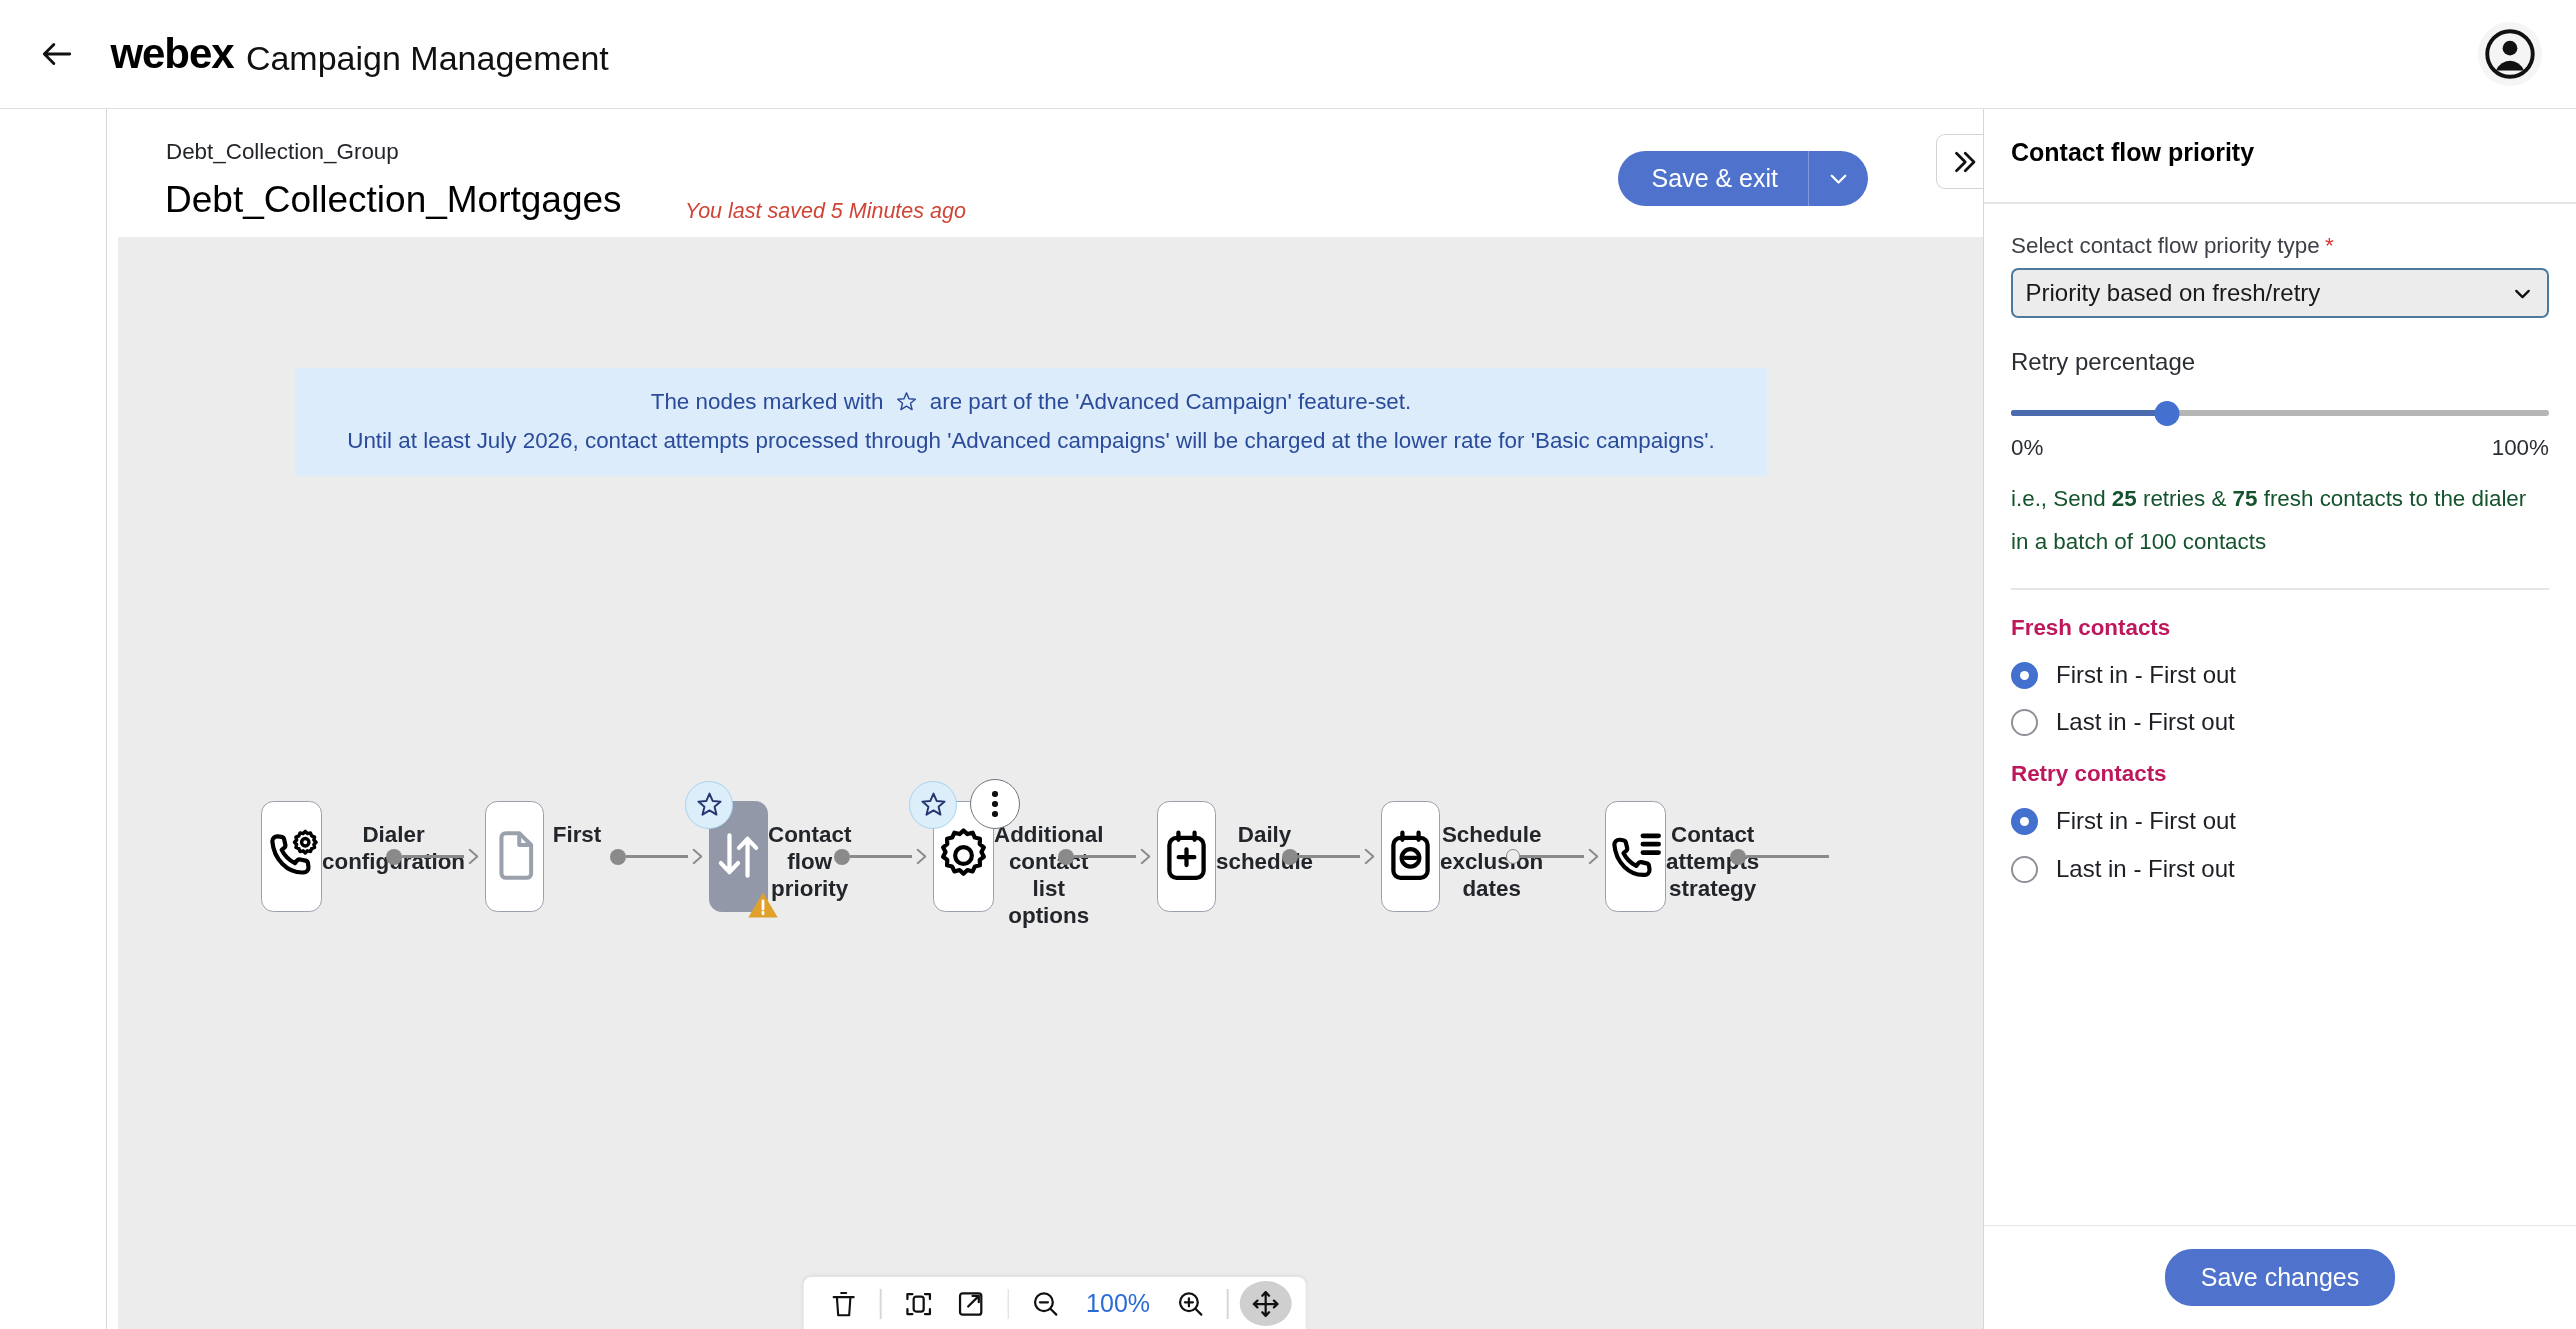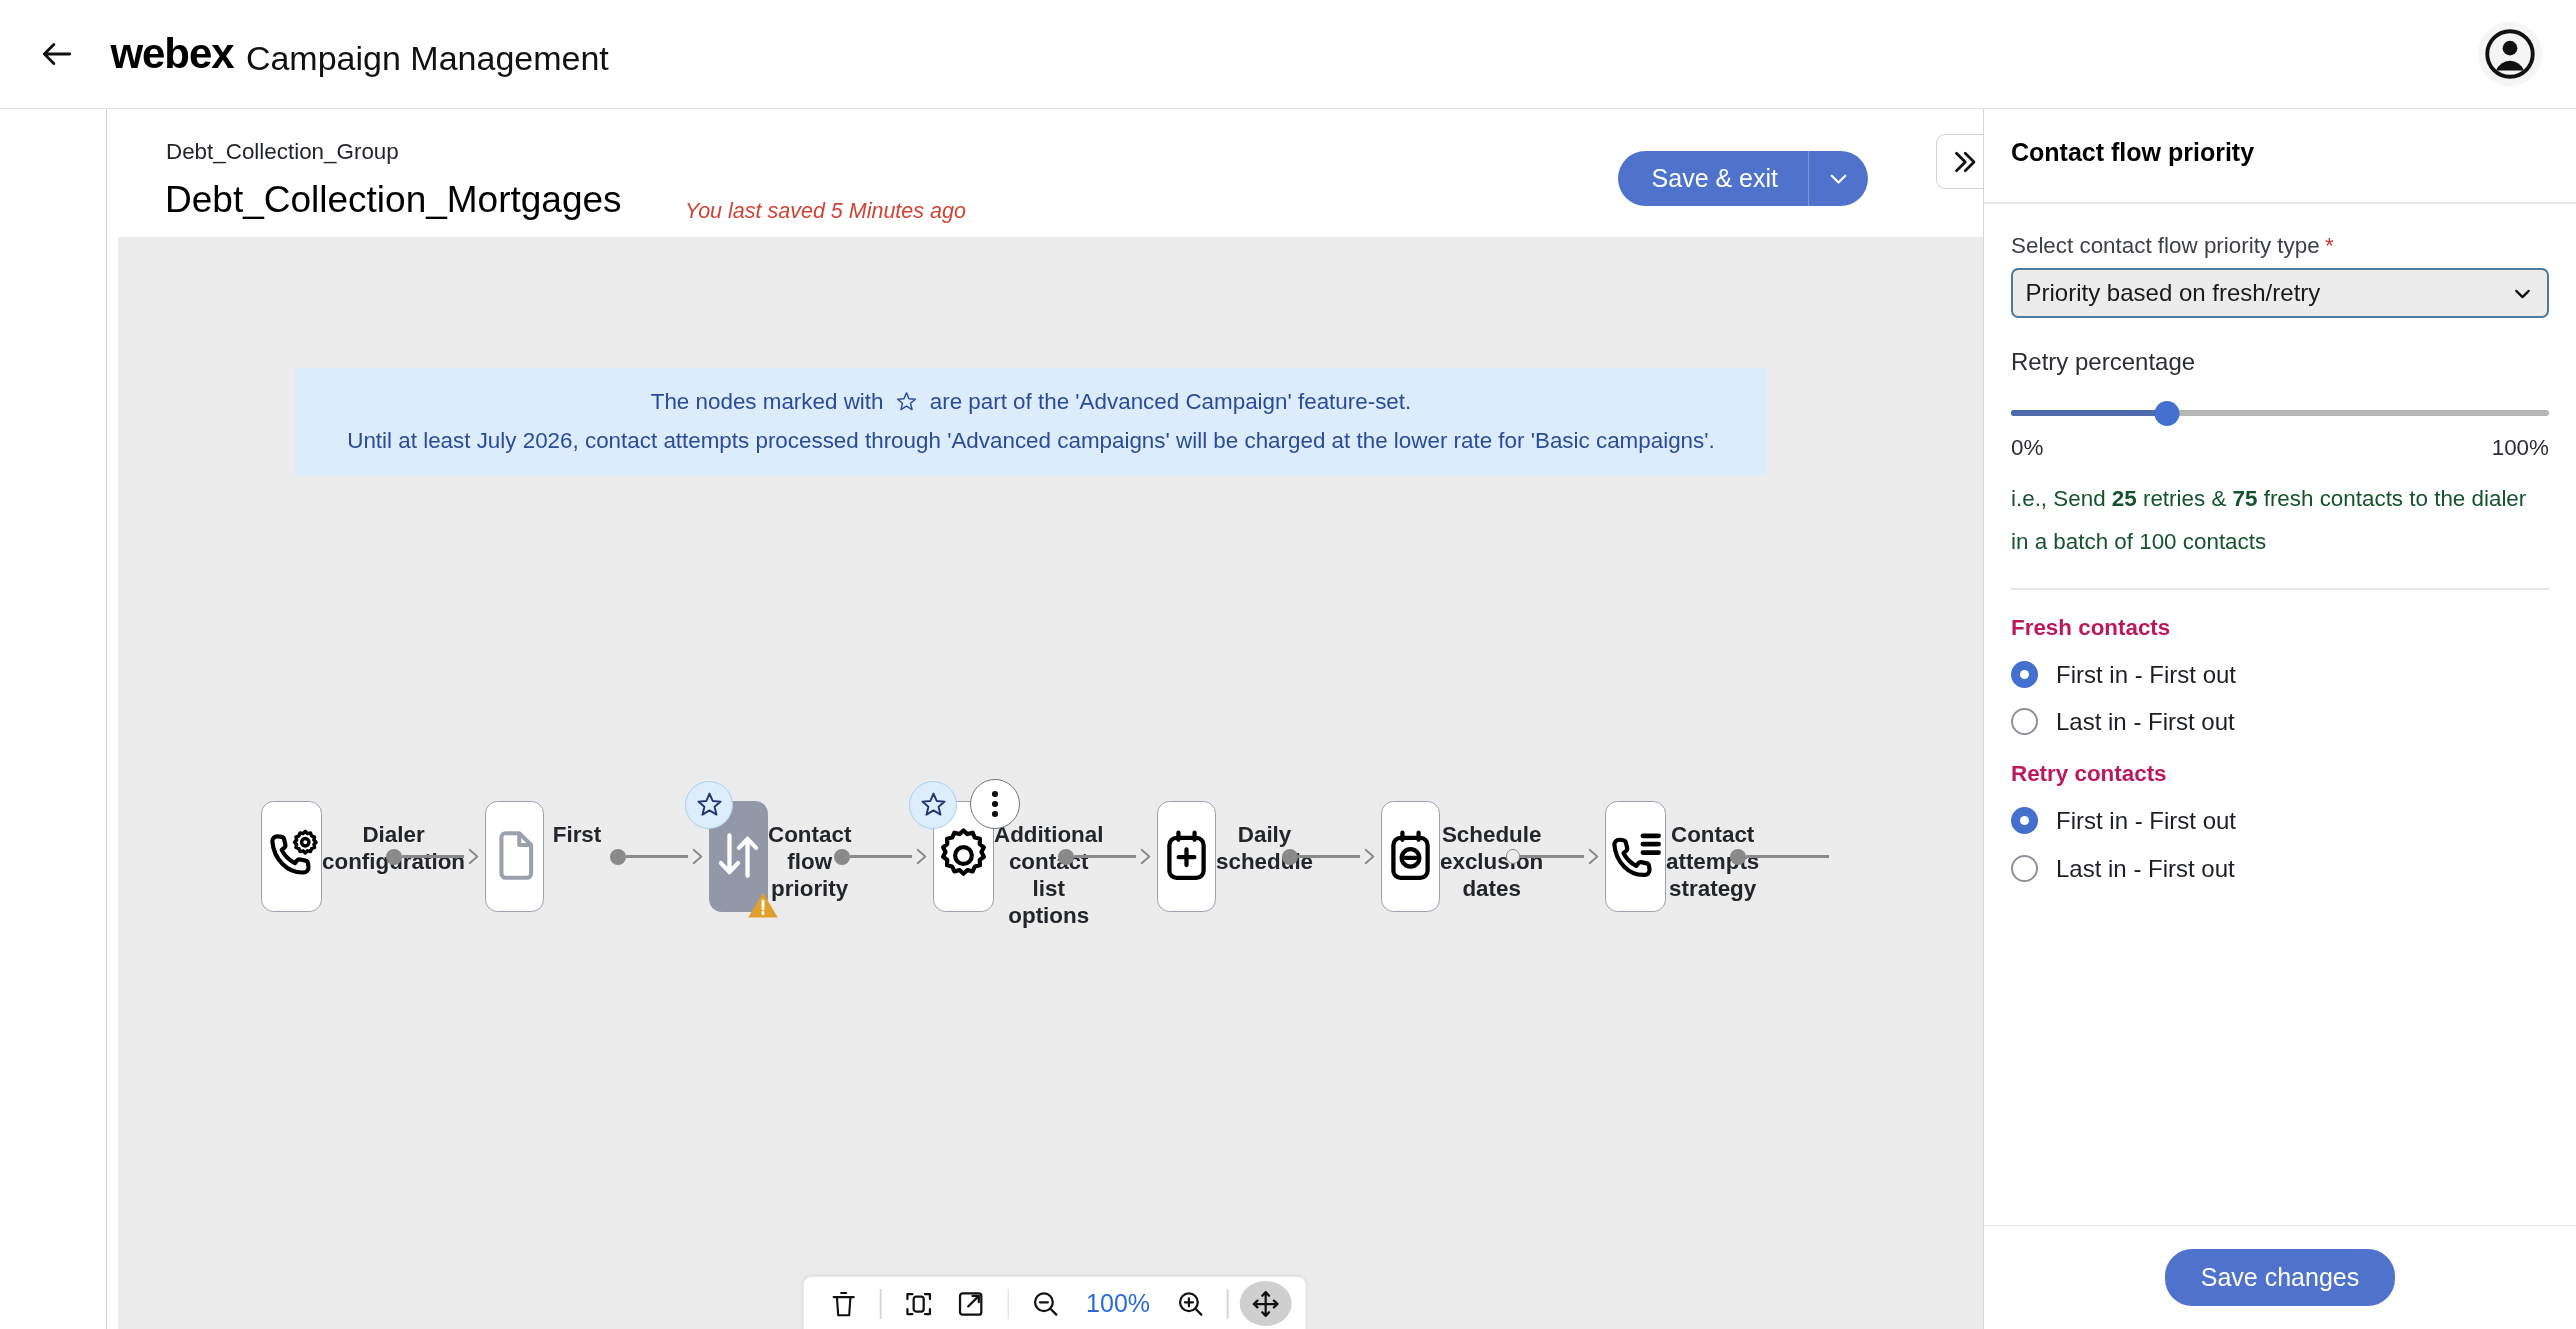--- a/index.html
+++ b/index.html
@@ -245,21 +245,21 @@
     margin-top: 16px; font-size: 22.4px; line-height: 43px; color: #14532d;
   }
   #hint-text b { font-weight: bold; }
   #section-divider {
     margin-top: 25px; height: 1.8px; background: #e6e6e6;
   }
   .group-title {
     font-size: 22.4px; font-weight: bold; color: #be185d; margin-top: 25px;
   }
   .radio-row {
-    display: flex; align-items: flex-start; gap: 18px;
+    display: flex; align-items: flex-end; gap: 18px;
     margin-top: 19.7px; cursor: pointer;
   }
   .radio {
     width: 27px; height: 27px; border-radius: 50%;
     border: 2.7px solid #8e9196; background: #fff;
     display: flex; align-items: center; justify-content: center; flex: none;
   }
   .radio.checked { border-color: #4470cf; background: #4470cf; }
   .radio.checked::after {
     content: ""; width: 9px; height: 9px; border-radius: 50%; background: #fff;

